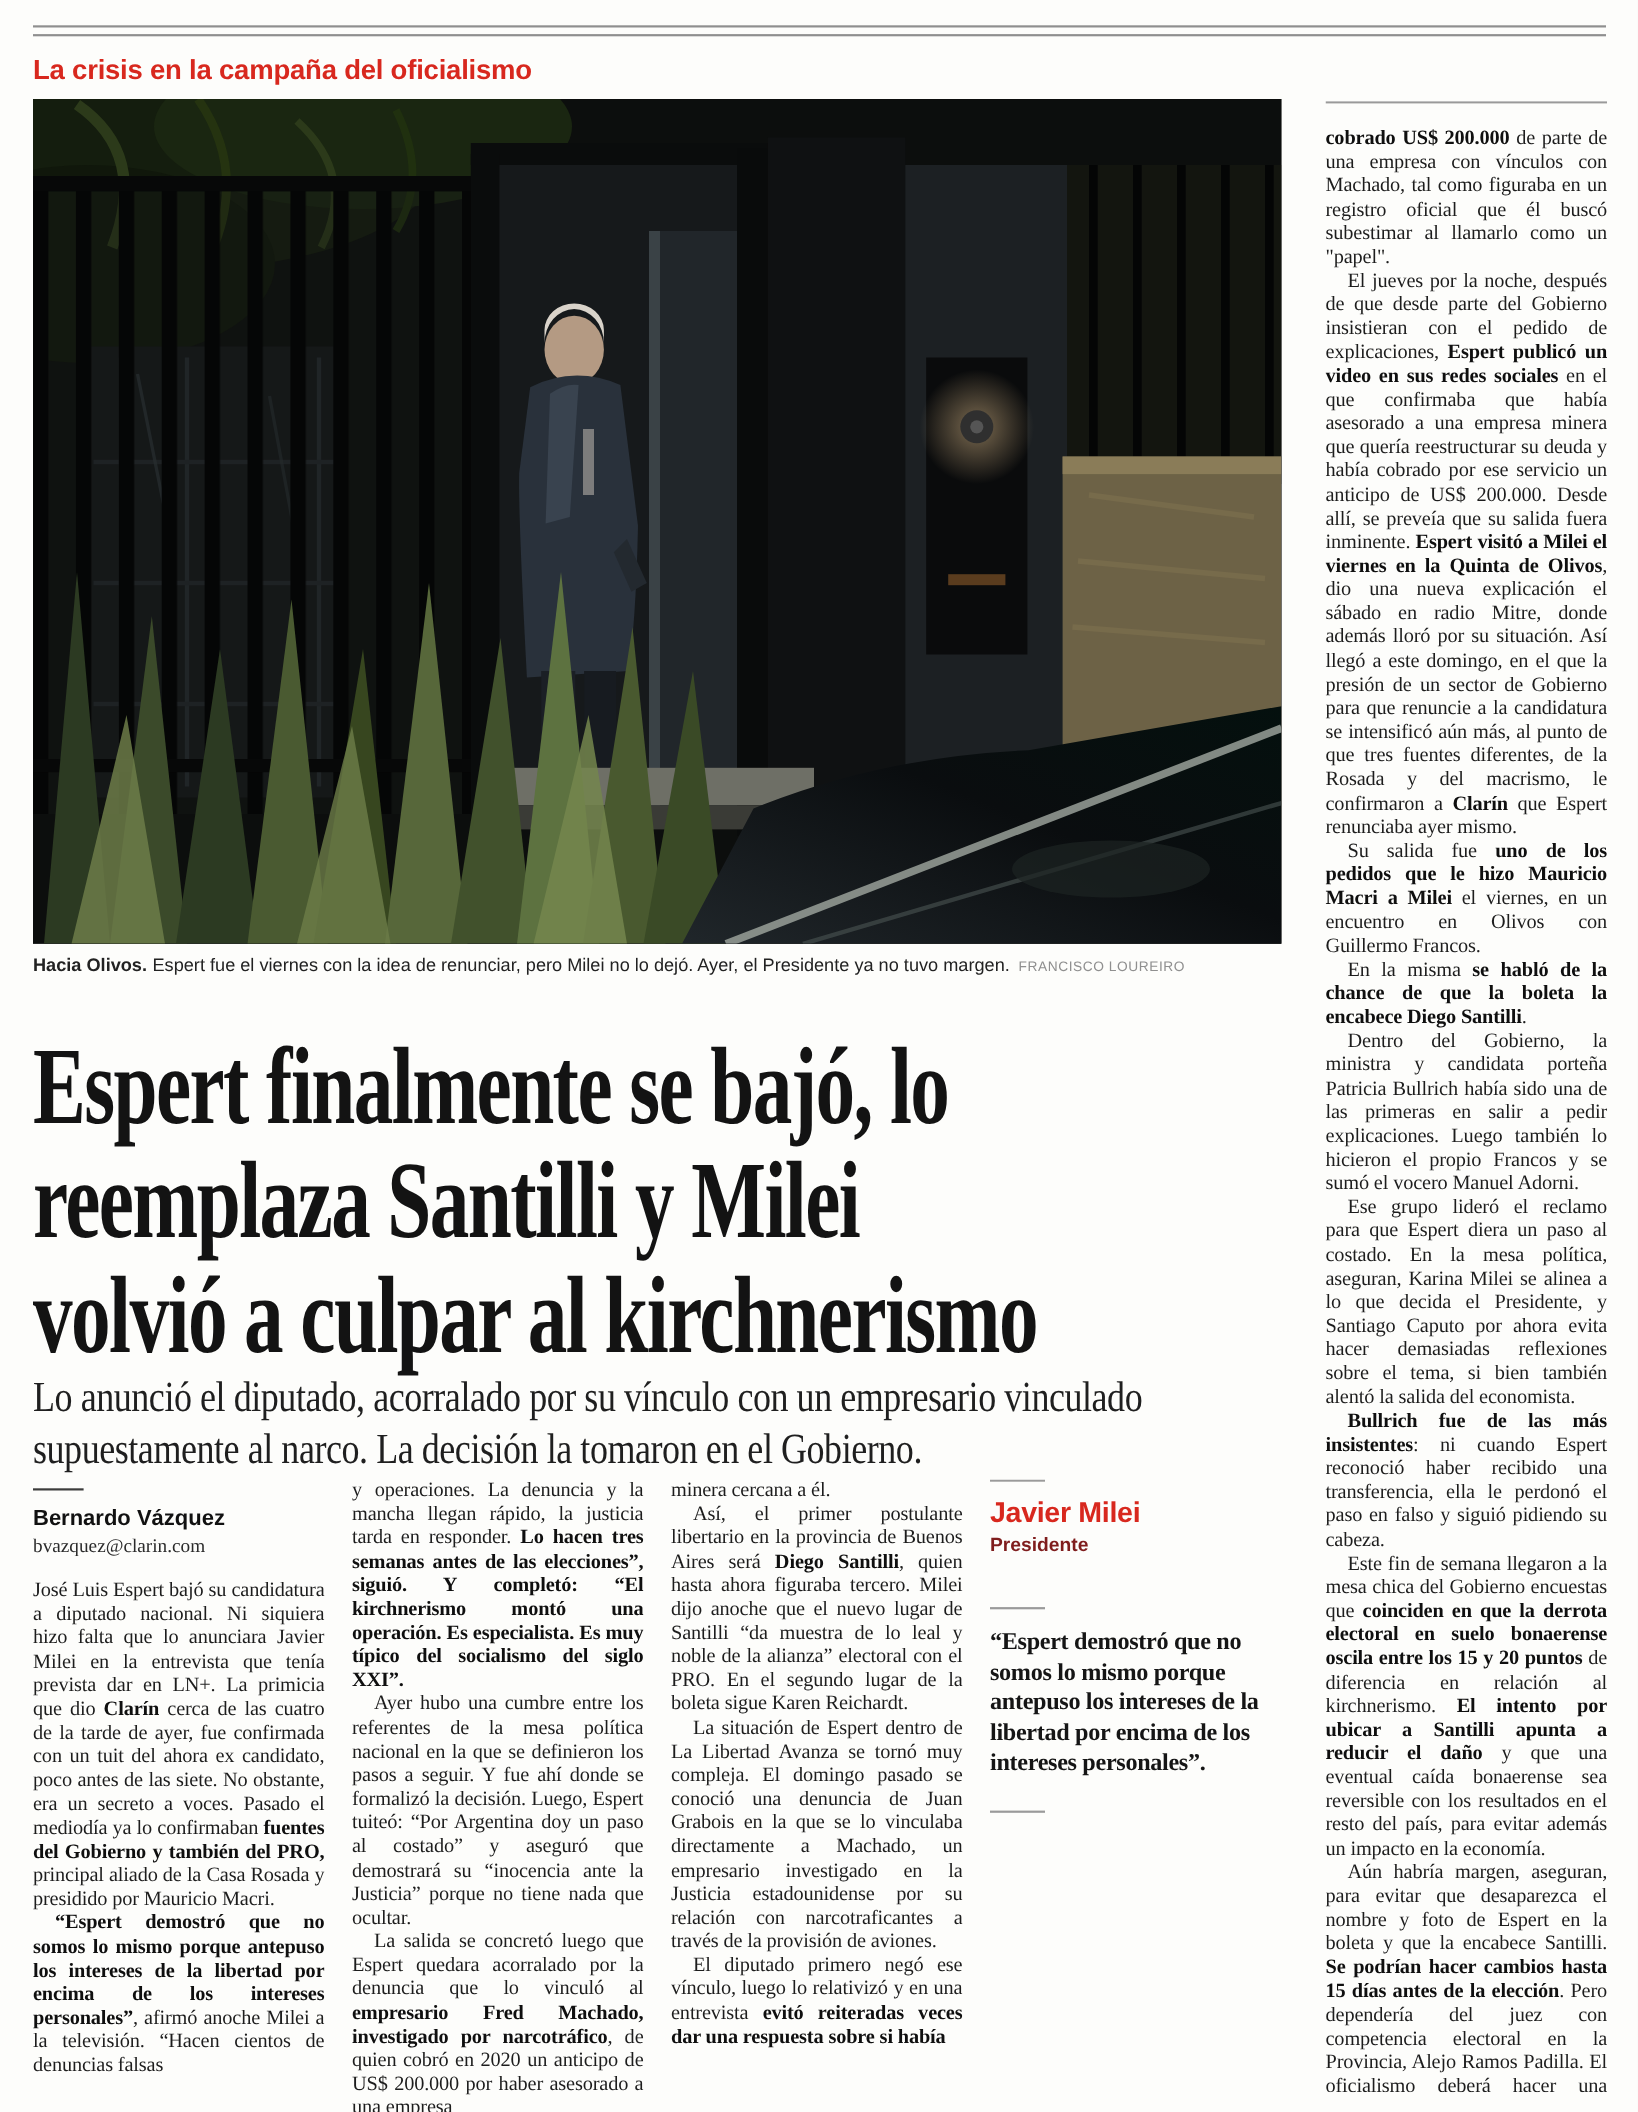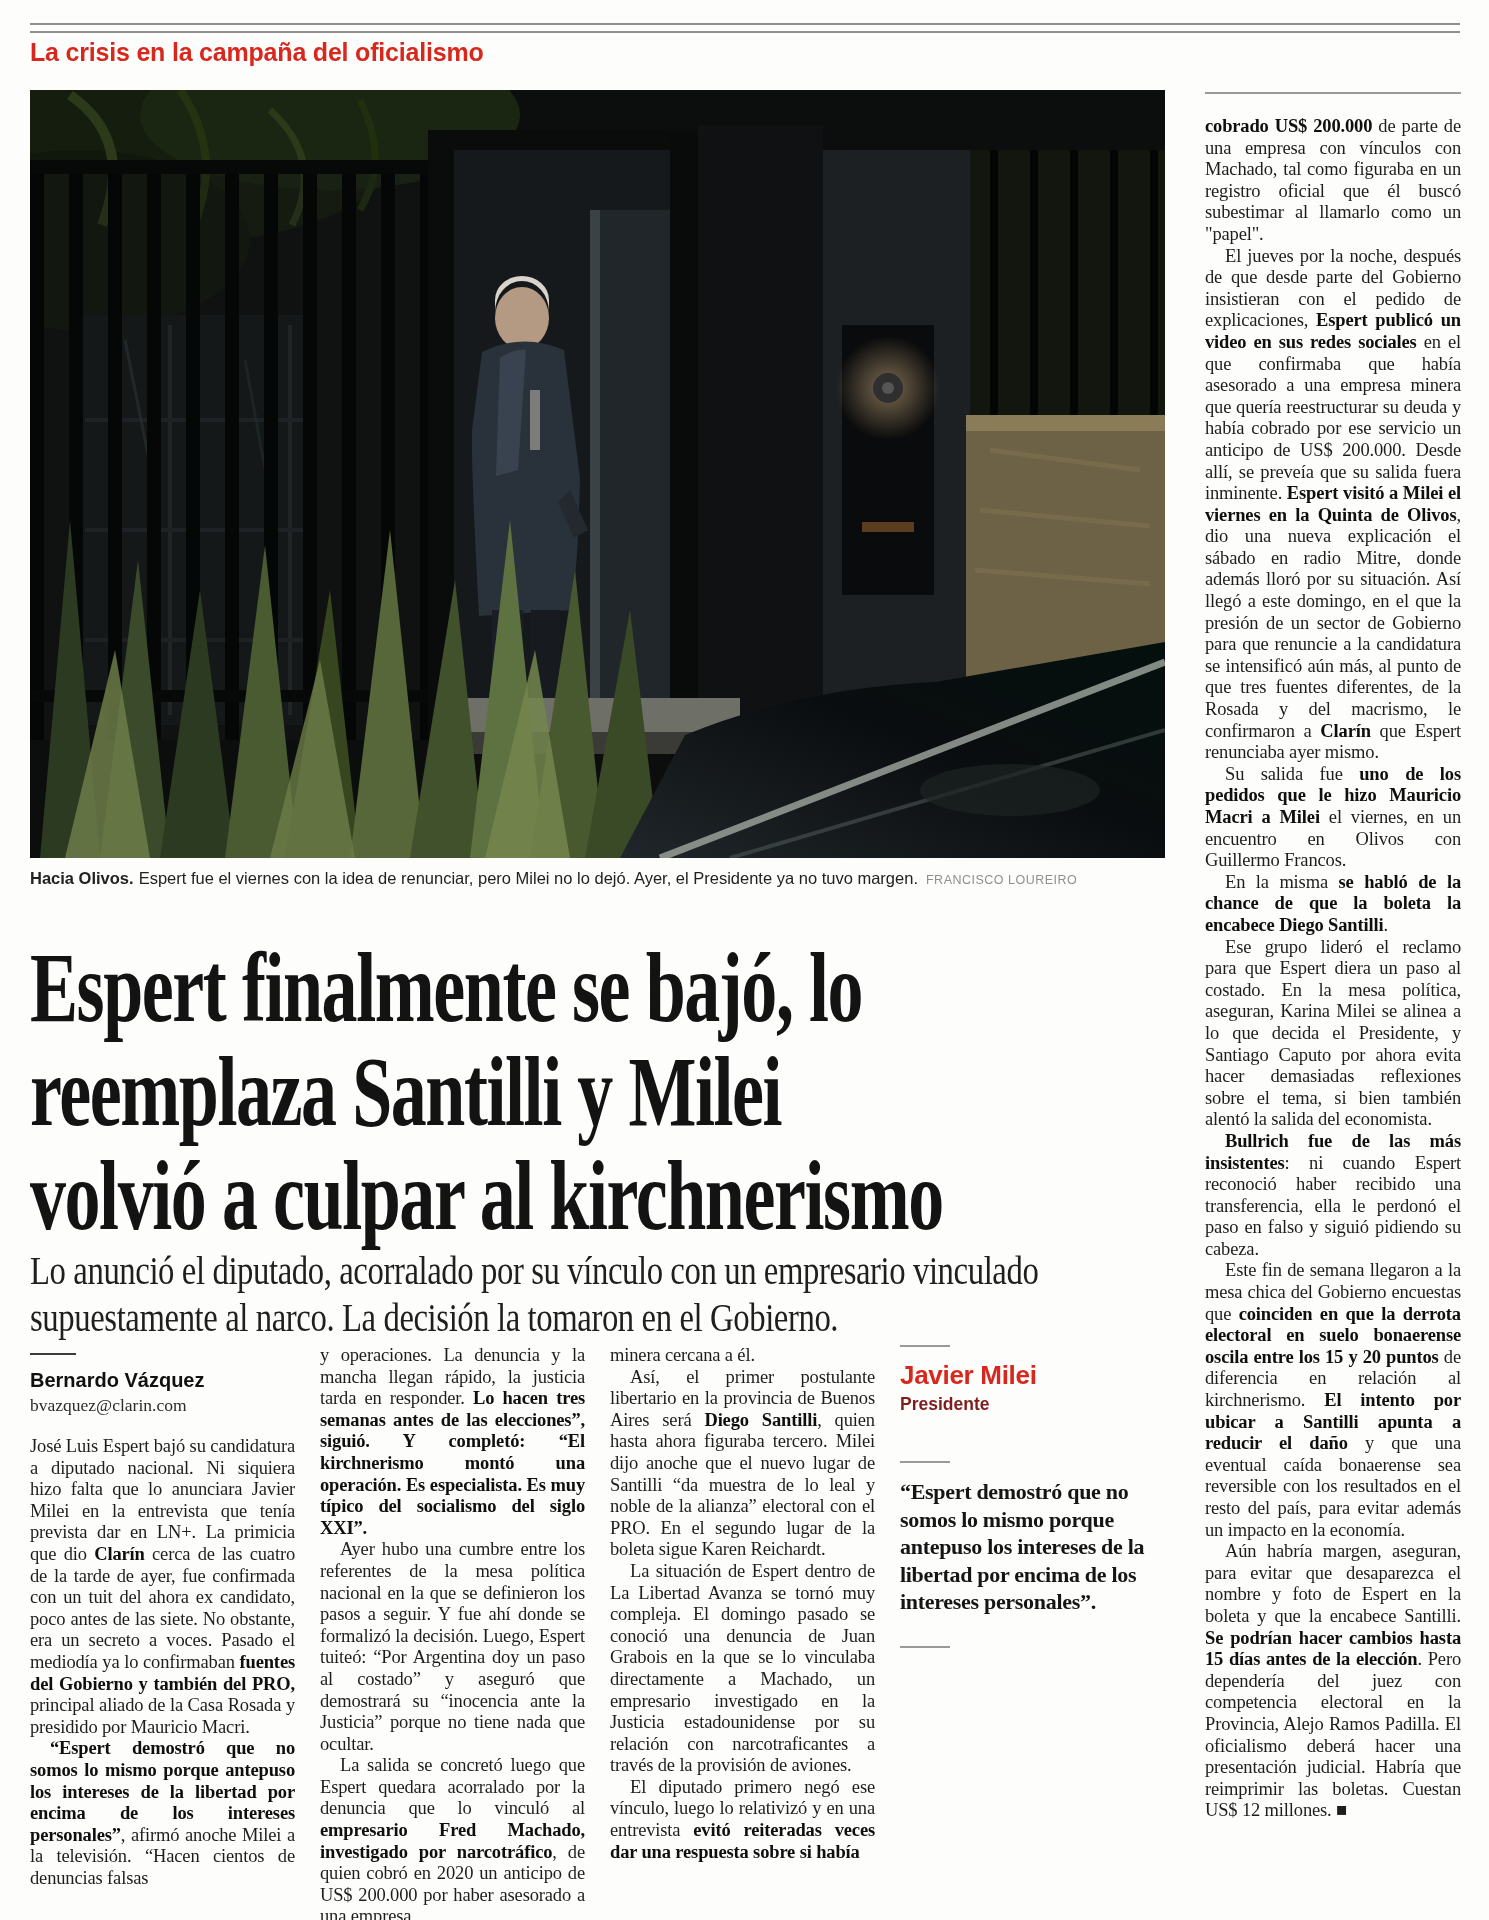--- a/index.html
+++ b/index.html
@@ -2,21 +2,21 @@
 <html><head>
 <meta charset="utf-8">
 <style>
   html,body{margin:0;padding:0;background:#e8e8e6;}
   .page{position:relative;width:1489px;height:1920px;margin:0 auto;background:#fdfdfb;overflow:hidden;
         font-family:"Liberation Serif",serif;color:#1d1d1d;}
   .abs{position:absolute;}
 
   .top-rule{left:30px;top:23px;width:1430px;height:6px;
             border-top:2px solid #8f8f8f;border-bottom:2px solid #8f8f8f;}
-  .kicker{left:30px;top:38px;font-family:"Liberation Sans",sans-serif;font-weight:bold;
+  .kicker{left:30px;top:50px;font-family:"Liberation Sans",sans-serif;font-weight:bold;
           font-size:25px;letter-spacing:-0.2px;color:#d8281e;}
 
   .photo{left:30px;top:90px;width:1135px;height:768px;background:#0c0e0d;overflow:hidden;}
   .photo svg{display:block;width:100%;height:100%;}
 
   .caption{left:30px;top:869px;width:1135px;font-family:Liberation Sans, sans-serif;
            font-size:16.5px;color:#222;}
   .caption .lead{font-weight:bold;margin-right:5px;}
   .caption .credit{color:#8f8f8f;font-size:12.5px;letter-spacing:0.5px;margin-left:8px;}
 
@@ -226,20 +226,21 @@
     </div>
   </div>
 
   <div class="abs sidebar bodytext">
     <div class="sidebar-rule"></div>
     <div>
         <p class="para"><b>cobrado US$ 200.000</b><span> de parte de una empresa con vínculos con Machado, tal como figuraba en un registro oficial que él buscó subestimar al llamarlo como un "papel".</span></p>
         <p class="para ind"><span>El jueves por la noche, después de que desde parte del Gobierno insistieran con el pedido de explicaciones, </span><b>Espert publicó un video en sus redes sociales</b><span> en el que confirmaba que había asesorado a una empresa minera que quería reestructurar su deuda y había cobrado por ese servicio un anticipo de US$ 200.000. Desde allí, se preveía que su salida fuera inminente. </span><b>Espert visitó a Milei el viernes en la Quinta de Olivos</b><span>, dio una nueva explicación el sábado en radio Mitre, donde además lloró por su situación. Así llegó a este domingo, en el que la presión de un sector de Gobierno para que renuncie a la candidatura se intensificó aún más, al punto de que tres fuentes diferentes, de la Rosada y del macrismo, le confirmaron a </span><b>Clarín</b><span> que Espert renunciaba ayer mismo.</span></p>
         <p class="para ind"><span>Su salida fue </span><b>uno de los pedidos que le hizo Mauricio Macri a Milei</b><span> el viernes, en un encuentro en Olivos con Guillermo Francos.</span></p>
         <p class="para ind"><span>En la misma </span><b>se habló de la chance de que la boleta la encabece Diego Santilli</b><span>.</span></p>
+        <p class="para ind"><span>Dentro del Gobierno, la ministra y candidata porteña Patricia Bullrich había sido una de las primeras en salir a pedir explicaciones. Luego también lo hicieron el propio Francos y se sumó el vocero Manuel Adorni.</span></p>
         <p class="para ind"><span>Ese grupo lideró el reclamo para que Espert diera un paso al costado. En la mesa política, aseguran, Karina Milei se alinea a lo que decida el Presidente, y Santiago Caputo por ahora evita hacer demasiadas reflexiones sobre el tema, si bien también alentó la salida del economista.</span></p>
         <p class="para ind"><b>Bullrich fue de las más insistentes</b><span>: ni cuando Espert reconoció haber recibido una transferencia, ella le perdonó el paso en falso y siguió pidiendo su cabeza.</span></p>
         <p class="para ind"><span>Este fin de semana llegaron a la mesa chica del Gobierno encuestas que </span><b>coinciden en que la derrota electoral en suelo bonaerense oscila entre los 15 y 20 puntos</b><span> de diferencia en relación al kirchnerismo. </span><b>El intento por ubicar a Santilli apunta a reducir el daño</b><span> y que una eventual caída bonaerense sea reversible con los resultados en el resto del país, para evitar además un impacto en la economía.</span></p>
         <p class="para ind"><span>Aún habría margen, aseguran, para evitar que desaparezca el nombre y foto de Espert en la boleta y que la encabece Santilli. </span><b>Se podrían hacer cambios hasta 15 días antes de la elección</b><span>. Pero dependería del juez con competencia electoral en la Provincia, Alejo Ramos Padilla. El oficialismo deberá hacer una presentación judicial. Habría que reimprimir las boletas. Cuestan US$ 12 millones. ■</span></p>
       </div>
   </div>
 
 </div>
 
 </body></html>

